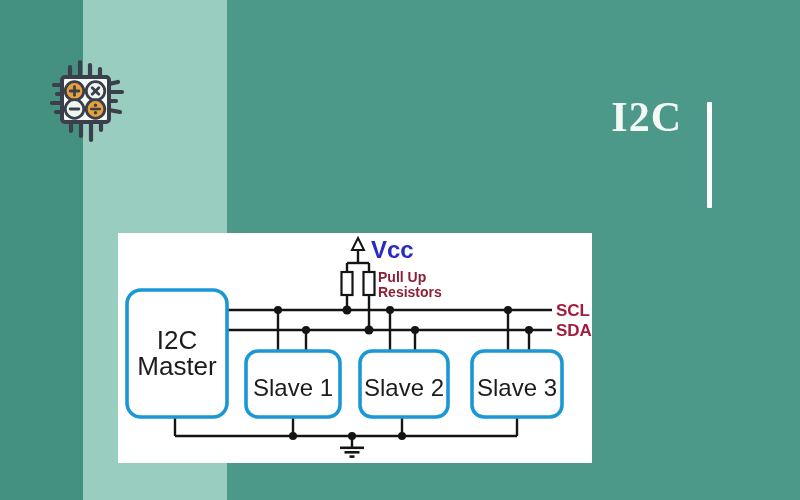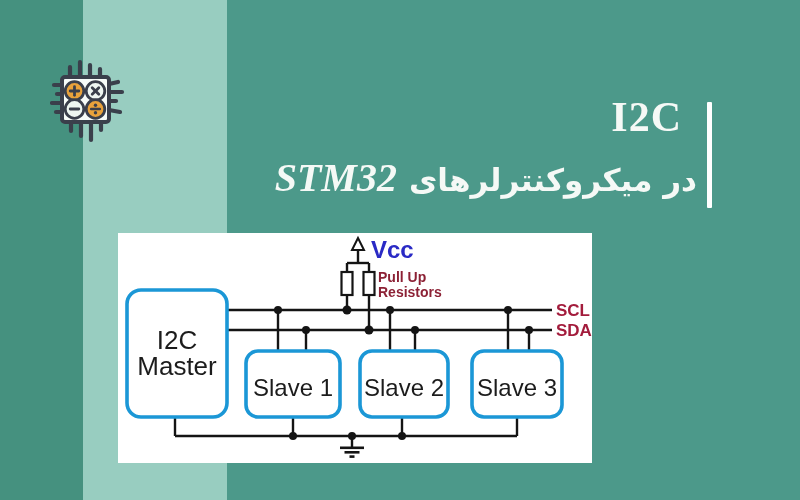--- a/index.html
+++ b/index.html
@@ -87,23 +87,20 @@
   <g>
     <circle cx="45.5" cy="51" r="9.3" fill="#e9a23b" stroke="#3a3f4b" stroke-width="2.8"></circle>
     <line x1="41.2" y1="51" x2="49.8" y2="51" stroke="#3a3f4b" stroke-width="2.6" stroke-linecap="round"></line>
     <circle cx="45.5" cy="47.3" r="1.7" fill="#3a3f4b"></circle>
     <circle cx="45.5" cy="54.7" r="1.7" fill="#3a3f4b"></circle>
   </g>
 </svg>
 
 <div class="title-block">
   <div class="title-main">I2C</div>
-  <div class="title-sub">
-    <span class="rtl-part">در میکروکنترلرهای</span><span class="latin-part">STM32</span>
-  </div>
 </div>
 <div class="accent-bar"></div>
 
 <div class="diagram-panel">
   <svg width="474" height="230" viewBox="0 0 474 230">
 
     <g>
       <line class="wire" x1="109" y1="77" x2="434" y2="77"></line>
       <line class="wire" x1="109" y1="97" x2="434" y2="97"></line>
       <line class="wire" x1="160" y1="77" x2="160" y2="118"></line>

